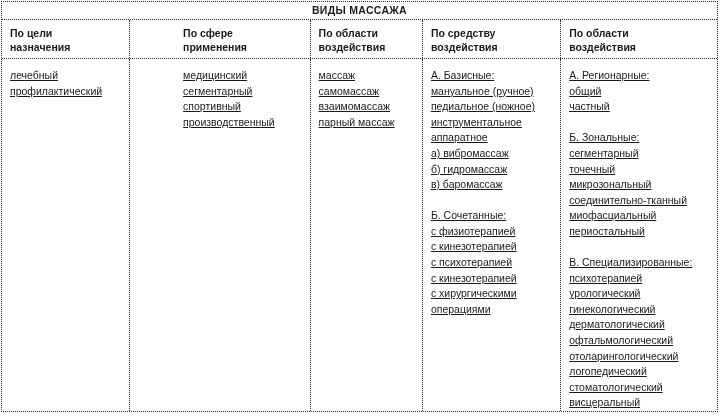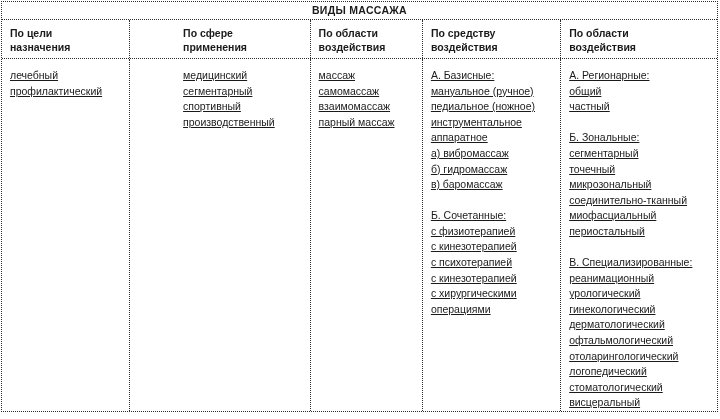--- a/index.html
+++ b/index.html
@@ -169,21 +169,21 @@
           <span class="gap"></span>
           <span class="ln">Б. Зональные:</span>
           <span class="ln">сегментарный</span>
           <span class="ln">точечный</span>
           <span class="ln">микрозональный</span>
           <span class="ln">соединительно-тканный</span>
           <span class="ln">миофасциальный</span>
           <span class="ln">периостальный</span>
           <span class="gap"></span>
           <span class="ln">В. Специализированные:</span>
-          <span class="ln">реанимационный</span>
+          <span class="ln">психотерапией</span>
           <span class="ln">урологический</span>
           <span class="ln">гинекологический</span>
           <span class="ln">дерматологический</span>
           <span class="ln">офтальмологический</span>
           <span class="ln">отоларингологический</span>
           <span class="ln">логопедический</span>
           <span class="ln">стоматологический</span>
           <span class="ln">висцеральный</span>
         </div>
     </div>

